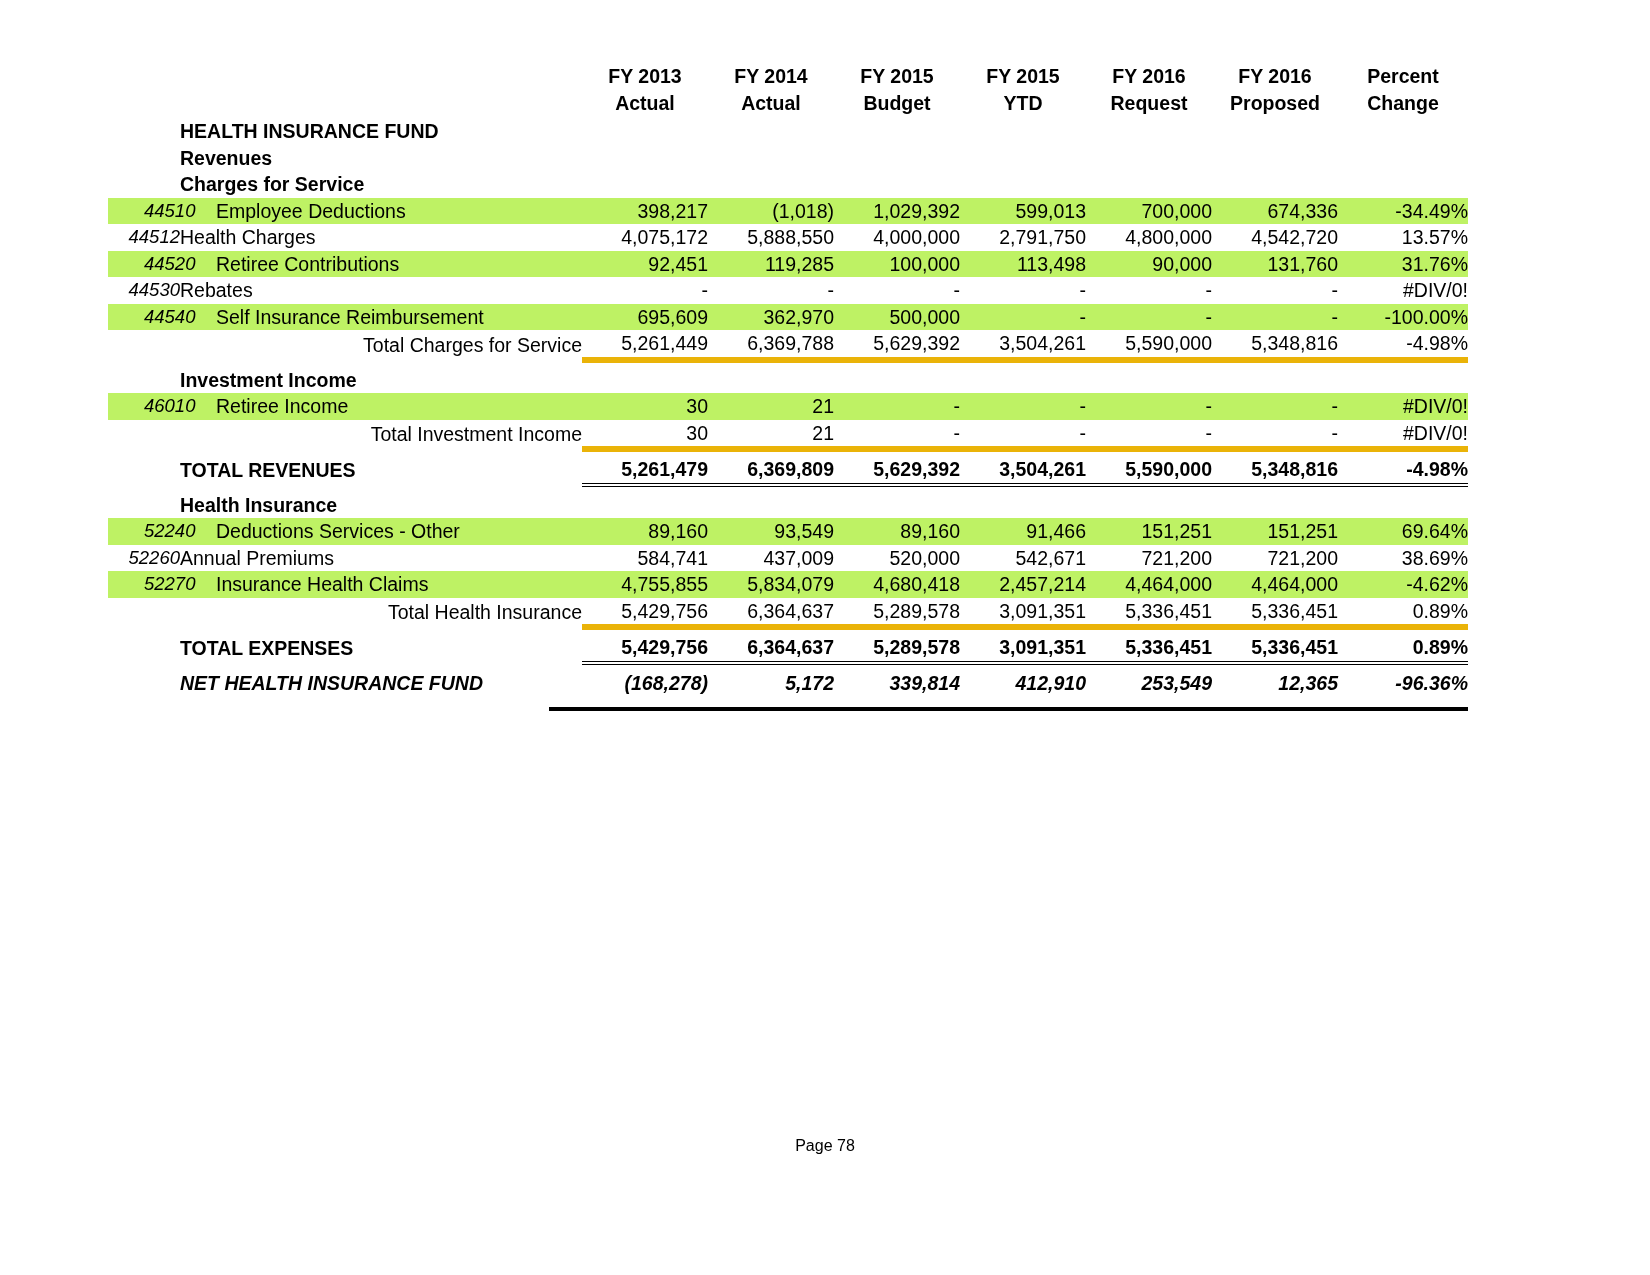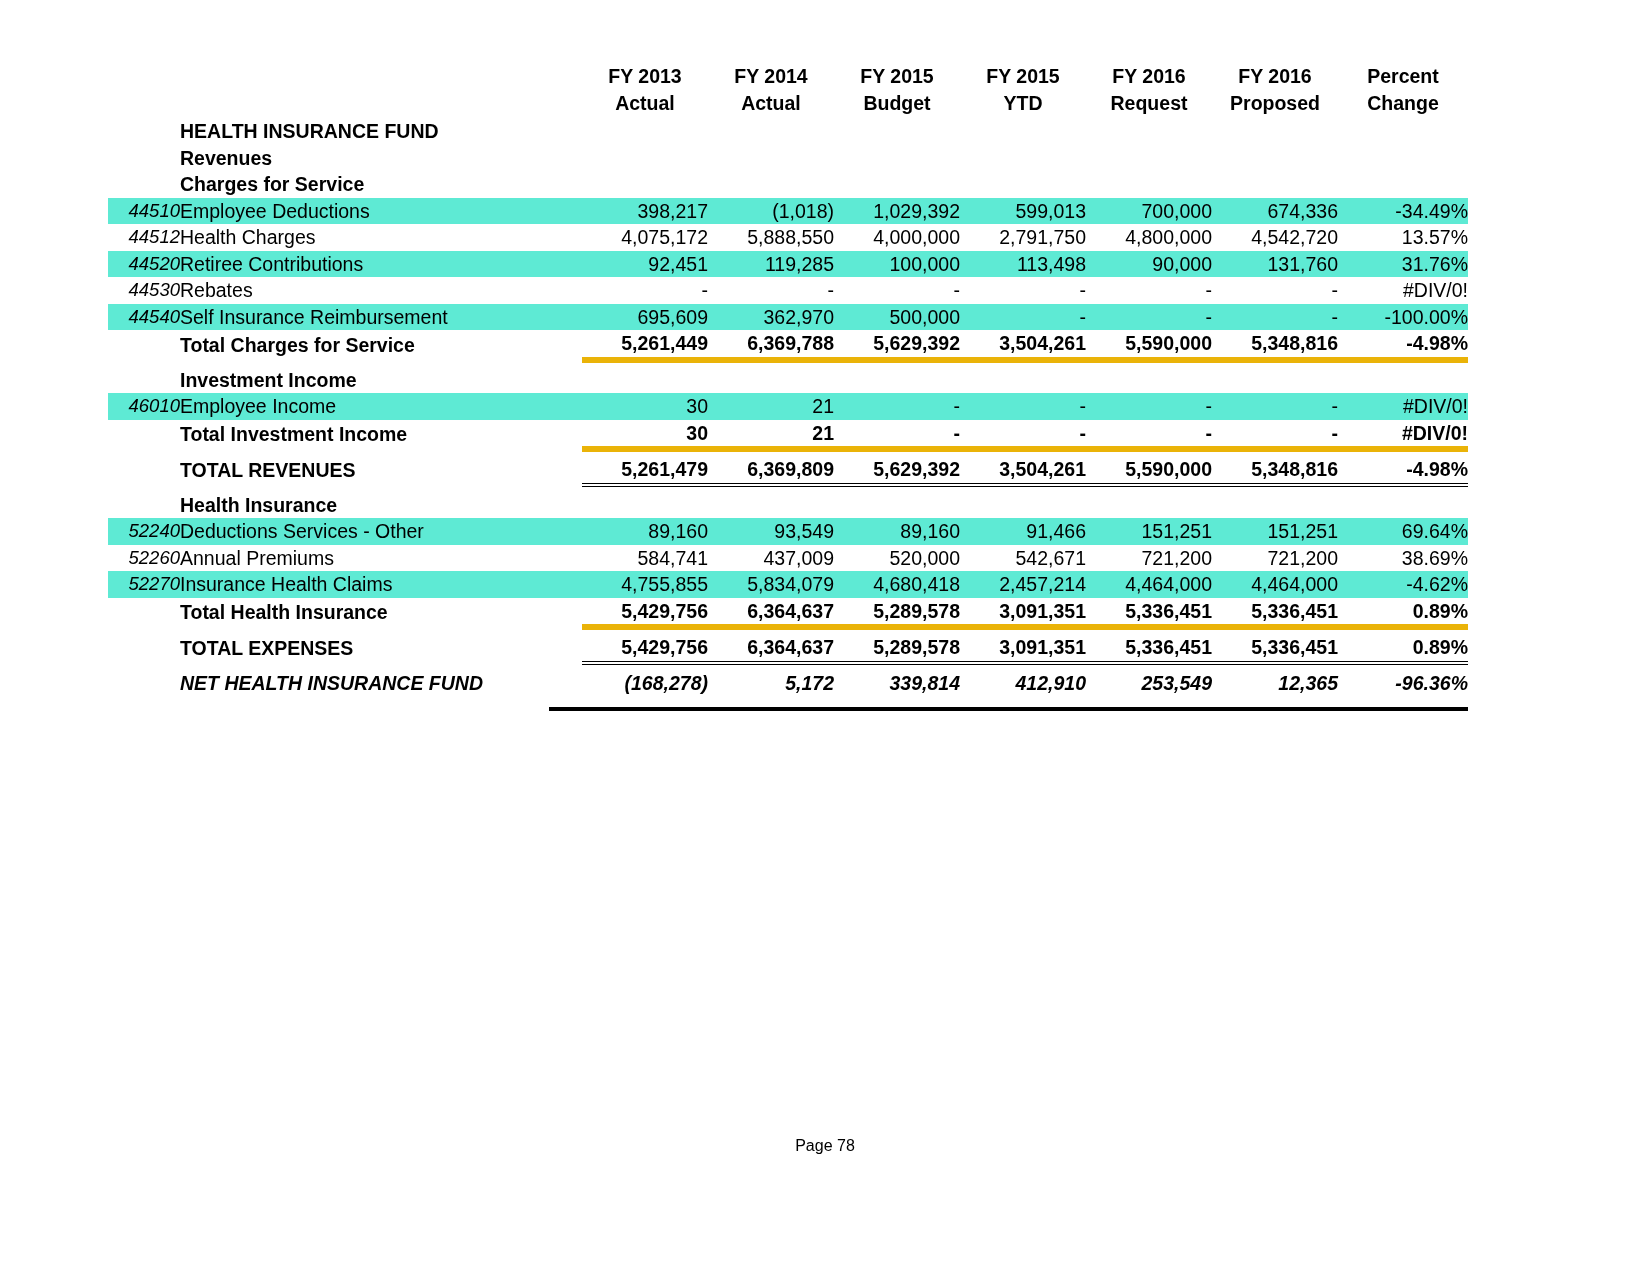--- a/index.html
+++ b/index.html
@@ -60,27 +60,27 @@
     font-style: italic;
     text-align: right;
     padding-right: 9px;
     font-size: 18.5px;
   }
   td.label { text-align: left; margin-left: 24px; }
   td.num   { text-align: right; padding-right: 11px; }
   td.pct   { text-align: right; padding-right: 6px; }
 
   
-  tr.shaded td { background: #5eead4; }
+  tr.shaded td { background: #bef264; padding-left: 36px; }
 
   
   tr.section td, tr.group td { font-weight: bold; }
   tr.section td.label, tr.group td.label { padding-left: 0; }
 
-  tr.total td { font-weight: bold; }
+  tr.total td { font-weight: normal; text-align: right; }
   tr.total td.num, tr.total td.pct { border-bottom: 6px solid #eab308; }
 
   tr.grandtotal td { font-weight: bold; }
   tr.grandtotal td.num, tr.grandtotal td.pct {
     border-bottom: 4px double #000;
   }
 
   tr.netrow td {
     font-weight: bold;
     font-style: italic;
@@ -277,21 +277,21 @@
           <td class="num"></td>
           <td class="num"></td>
           <td class="num"></td>
           <td class="num"></td>
           <td class="num"></td>
           <td class="num"></td>
           <td class="pct"></td>
         </tr>
         <tr class="r detail shaded">
           <td class="code">46010</td>
-          <td class="label">Employee Income</td>
+          <td class="label">Retiree Income</td>
           <td class="num">30</td>
           <td class="num">21</td>
           <td class="num">-</td>
           <td class="num">-</td>
           <td class="num">-</td>
           <td class="num">-</td>
           <td class="pct">#DIV/0!</td>
         </tr>
         <tr class="r total">
           <td class="code"></td>

